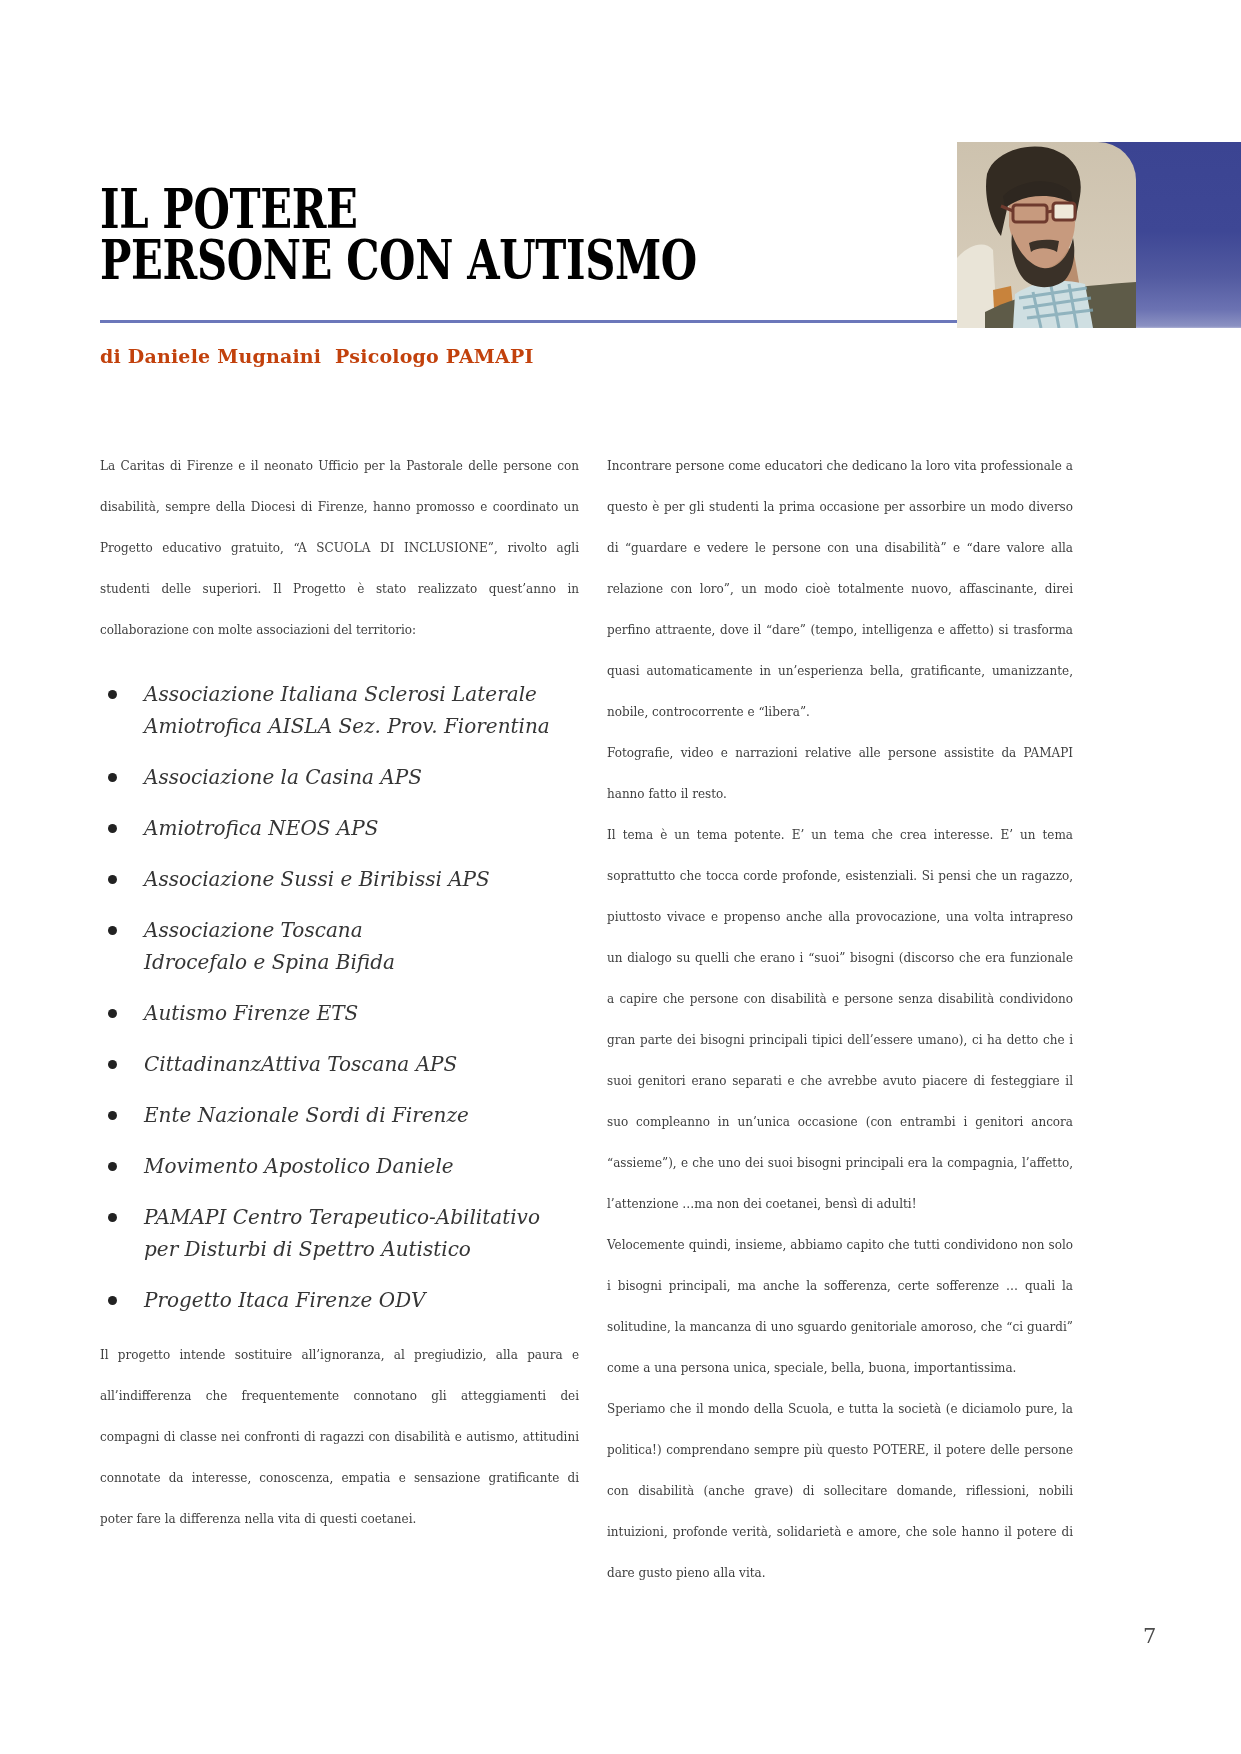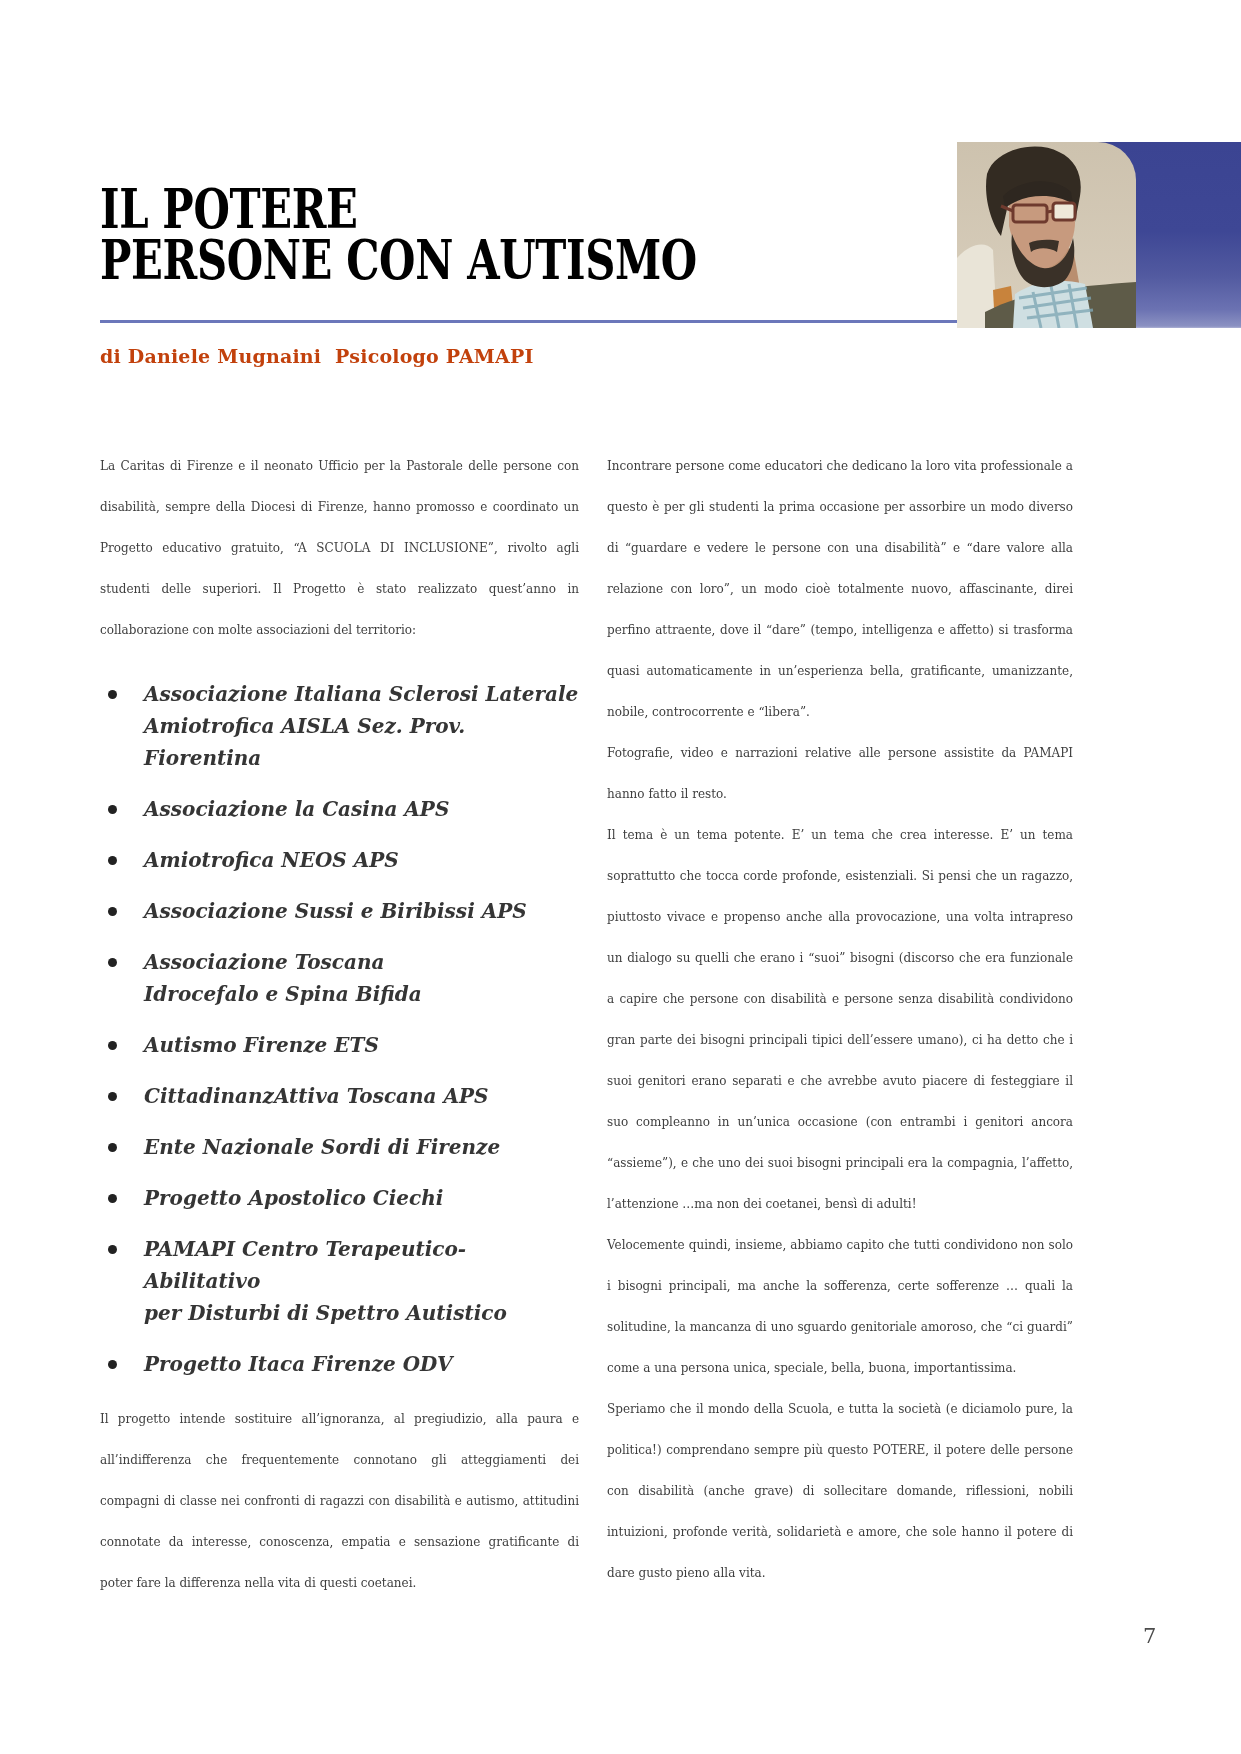--- a/index.html
+++ b/index.html
@@ -68,21 +68,21 @@
 
   .para {
     margin:0;
     font-size:12px;
     line-height:41px;
     text-align:justify;
   }
 
   ul.assoc {
     list-style:none;
-    margin:27px 0 0 0; padding:0;font-weight:bold;
+    margin:27px 0 0 0; padding:0;
   }
   ul.assoc li {
     position:relative;
     padding-left:44px;
     font-style:italic;
     font-size:20px;
     line-height:32px;
     margin-bottom:19px;
     white-space:pre-line;
     color:#353535;
@@ -163,21 +163,21 @@
       <li>Associazione Italiana Sclerosi Laterale
 Amiotrofica AISLA Sez. Prov. Fiorentina</li>
       <li>Associazione la Casina APS</li>
       <li>Amiotrofica NEOS APS</li>
       <li>Associazione Sussi e Biribissi APS</li>
       <li>Associazione Toscana
 Idrocefalo e Spina Bifida</li>
       <li>Autismo Firenze ETS</li>
       <li>CittadinanzAttiva Toscana APS</li>
       <li>Ente Nazionale Sordi di Firenze</li>
-      <li>Progetto Apostolico Ciechi</li>
+      <li>Movimento Apostolico Daniele</li>
       <li>PAMAPI Centro Terapeutico-Abilitativo
 per Disturbi di Spettro Autistico</li>
       <li>Progetto Itaca Firenze ODV</li>
     </ul>
 
     <p class="para closing">Il progetto intende sostituire all’ignoranza, al pregiudizio, alla paura e all’indifferenza che frequentemente connotano gli atteggiamenti dei compagni di classe nei confronti di ragazzi con disabilità e autismo, attitudini connotate da interesse, conoscenza, empatia e sensazione gratificante di poter fare la differenza nella vita di questi coetanei.</p>
   </div>
 
   <div class="col-right">
     <p class="para">Incontrare persone come educatori che dedicano la loro vita professionale a questo è per gli studenti la prima occasione per assorbire un modo diverso di “guardare e vedere le persone con una disabilità” e “dare valore alla relazione con loro”, un modo cioè totalmente nuovo, affascinante, direi perfino attraente, dove il “dare” (tempo, intelligenza e affetto) si trasforma quasi automaticamente in un’esperienza bella, gratificante, umanizzante, nobile, controcorrente e “libera”.</p>

